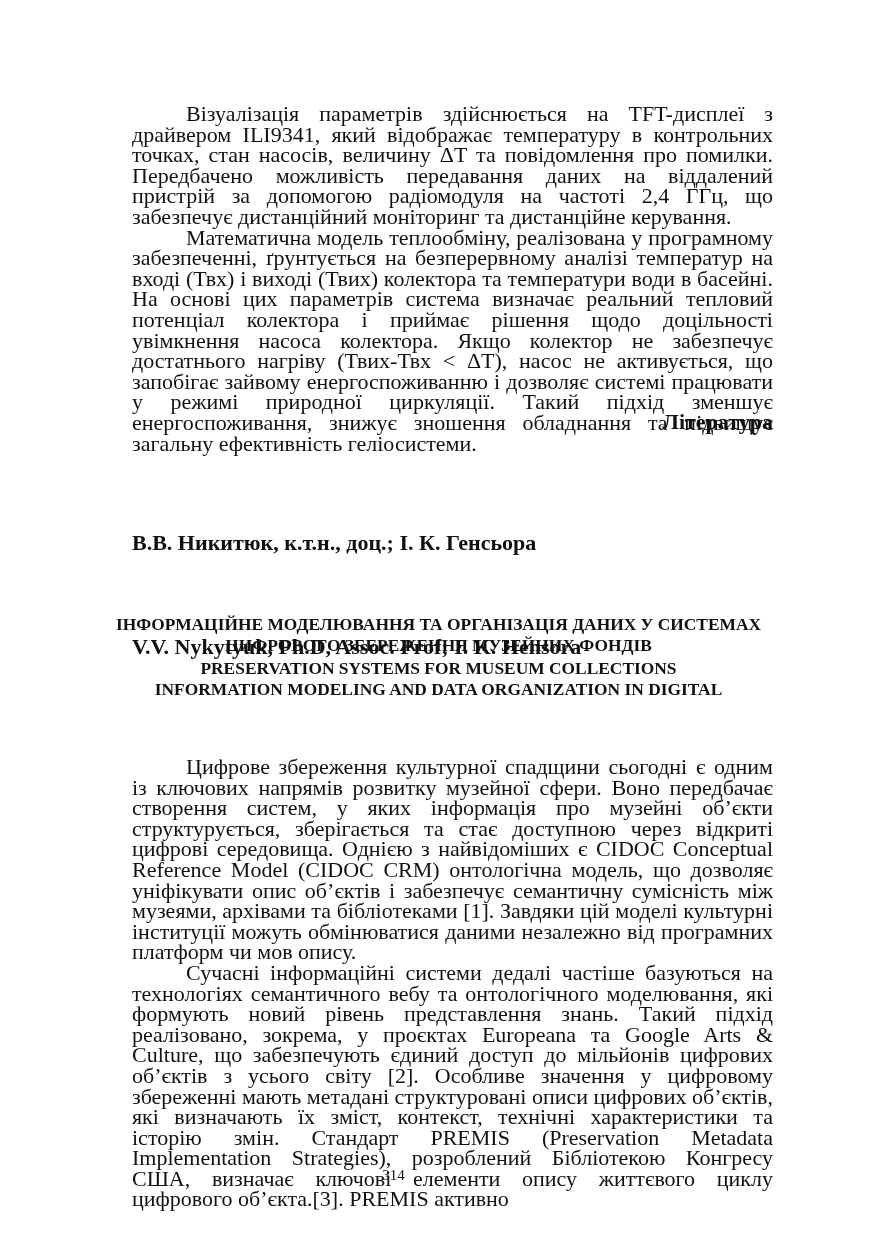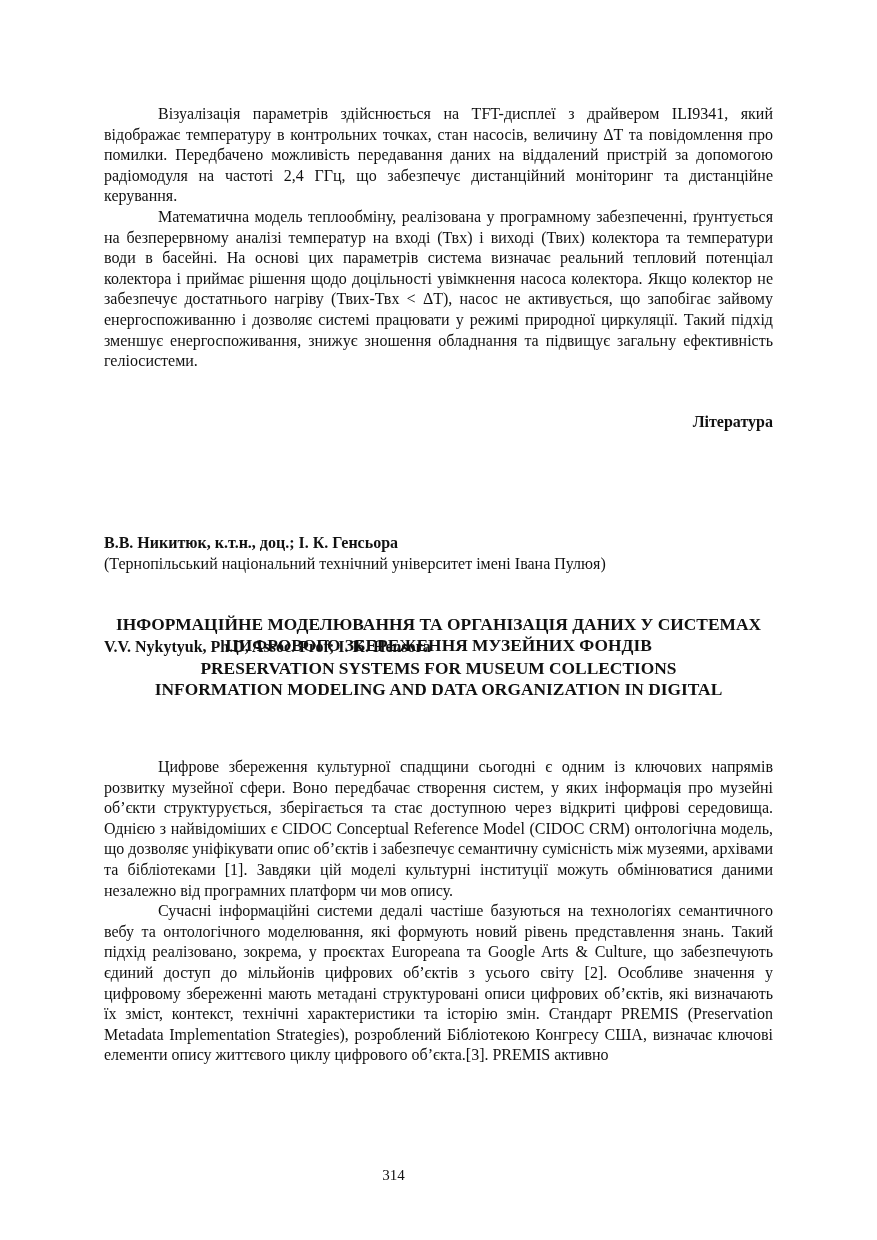--- a/index.html
+++ b/index.html
@@ -3,21 +3,21 @@
 <meta charset="utf-8">
 <style>
   html, body { margin: 0; padding: 0; background: #ffffff; }
   body {
     width: 877px; height: 1240px; position: relative; overflow: hidden;
     font-family: "Liberation Serif", "DejaVu Serif", serif;
     color: #111111;
   }
   .page { position: absolute; left: 104px; top: 104px; width: 669px; }
   p, div { margin: 0; }
-  .txt { font-size: 16px; line-height: 20.6px; text-align: justify; }
+  .txt { font-size: 22px; line-height: 20.6px; text-align: justify; margin-left: 28px; }
   .indent { text-indent: 54px; }
   .center { text-align: right; }
   .bold { font-weight: bold; }
   .block { position: absolute; left: 104px; width: 669px; }
   .title-uk { font-size: 17.4px; line-height: 21px; font-weight: bold; text-align: center; }
   .title-en { font-size: 17.4px; line-height: 21px; font-weight: bold; text-align: center; }
   .ref-item { text-indent: 54px; }
   .ref-num { display: inline-block; text-indent: 0; width: 51px; }
   .pagenum { position: absolute; left: 0; width: 787px; top: 1167px; text-align: center; font-size: 15px; }
 </style>
@@ -28,21 +28,20 @@
   <p class="txt indent">Візуалізація параметрів здійснюється на TFT-дисплеї з драйвером ILI9341, який відображає температуру в контрольних точках, стан насосів, величину ΔT та повідомлення про помилки. Передбачено можливість передавання даних на віддалений пристрій за допомогою радіомодуля на частоті 2,4 ГГц, що забезпечує дистанційний моніторинг та дистанційне керування.</p>
   <p class="txt indent">Математична модель теплообміну, реалізована у програмному забезпеченні, ґрунтується на безперервному аналізі температур на вході (Твх) і виході (Твих) колектора та температури води в басейні. На основі цих параметрів система визначає реальний тепловий потенціал колектора і приймає рішення щодо доцільності увімкнення насоса колектора. Якщо колектор не забезпечує достатнього нагріву (Твих-Твх &lt; ΔT), насос  не активується, що запобігає зайвому енергоспоживанню і дозволяє системі працювати у режимі природної циркуляції. Такий підхід зменшує енергоспоживання, знижує зношення обладнання та підвищує загальну ефективність геліосистеми.</p>
 </div>
 
 <div class="block" style="top:412px;">
   <div class="txt center bold">Література</div>
 </div>
 
 <div class="block" style="top:533px;">
   <div class="txt bold">В.В. Никитюк, к.т.н., доц.; І. К. Генсьора</div>
-  <div class="txt">(Тернопільський національний технічний університет імені Івана Пулюя)</div>
 </div>
 
 <div class="block" style="top:614px;">
   <div class="title-uk">ІНФОРМАЦІЙНЕ МОДЕЛЮВАННЯ ТА ОРГАНІЗАЦІЯ ДАНИХ У СИСТЕМАХ</div>
   <div class="title-uk">ЦИФРОВОГО ЗБЕРЕЖЕННЯ МУЗЕЙНИХ ФОНДІВ</div>
 </div>
 
 <div class="block" style="top:637px;">
   <div class="txt bold">V.V. Nykytyuk, Ph.D, Assoc. Prof; I. K. Hensora</div>
   <div class="title-en">PRESERVATION SYSTEMS FOR MUSEUM COLLECTIONS</div>

